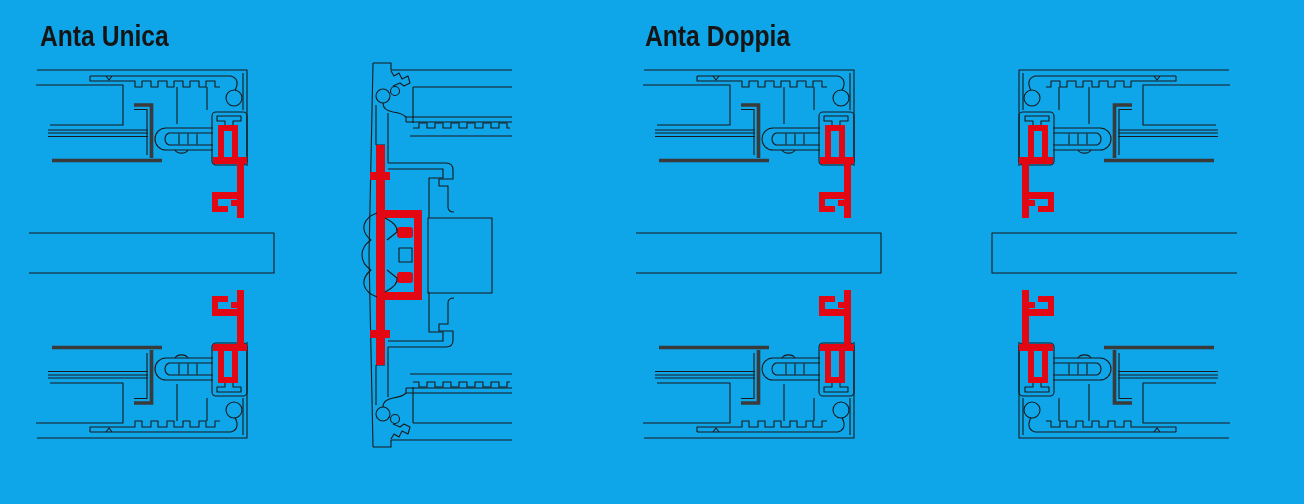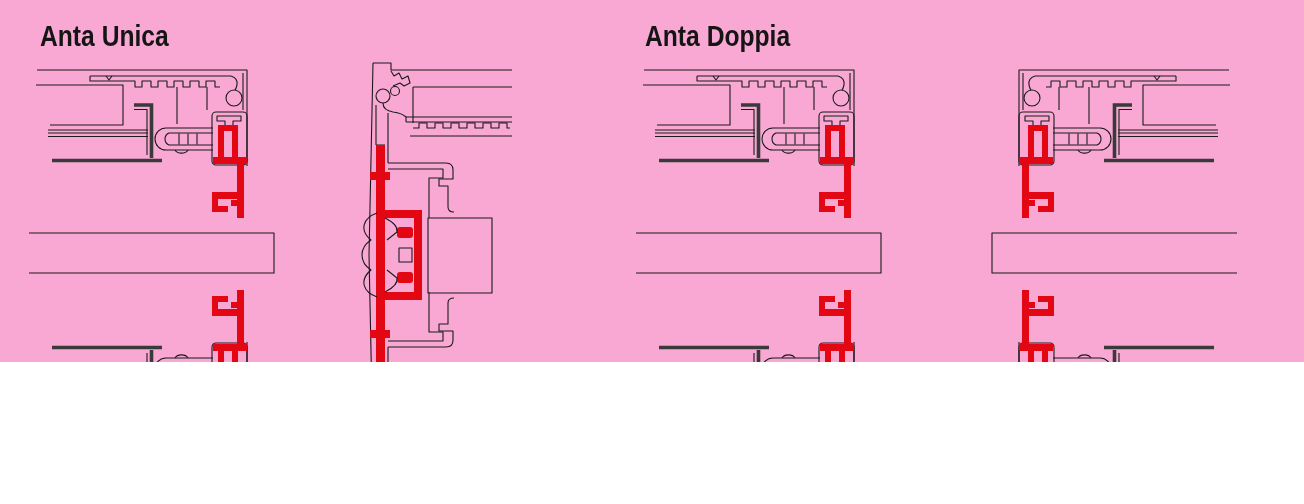--- a/index.html
+++ b/index.html
@@ -1,16 +1,16 @@
 <!DOCTYPE html>
 <html style="--accent_red: #e30613; --line: #1a1a1a; --dark: #3a3a3a; --background: #ffffff;"><head>
 <meta charset="utf-8">
 <style>
   html,body{margin:0;padding:0;background:#ffffff;}
-  .canvas{position:relative;width:1304px;height:362px;background:#f9a8d4;overflow:hidden;
+  .canvas{position:relative;width:1304px;height:504px;background:#0ea5e9;overflow:hidden;
           font-family:"Liberation Sans",sans-serif;}
   .title{position:absolute;font-weight:700;font-size:29px;line-height:1;color:#151515;
          transform:scaleX(.85);transform-origin:left top;white-space:nowrap;letter-spacing:0;}
   svg.fig{position:absolute;overflow:visible;}
   .ln{fill:none;stroke:#1a1a1a;stroke-width:1.1;stroke-linejoin:round;stroke-linecap:butt;}
   .thk{fill:none;stroke:var(--dark,#3a3a3a);stroke-width:3.6;stroke-linecap:butt;}
   .red{fill:var(--accent_red,#e30613);stroke:none;}
 </style>
 </head>
 <body>

